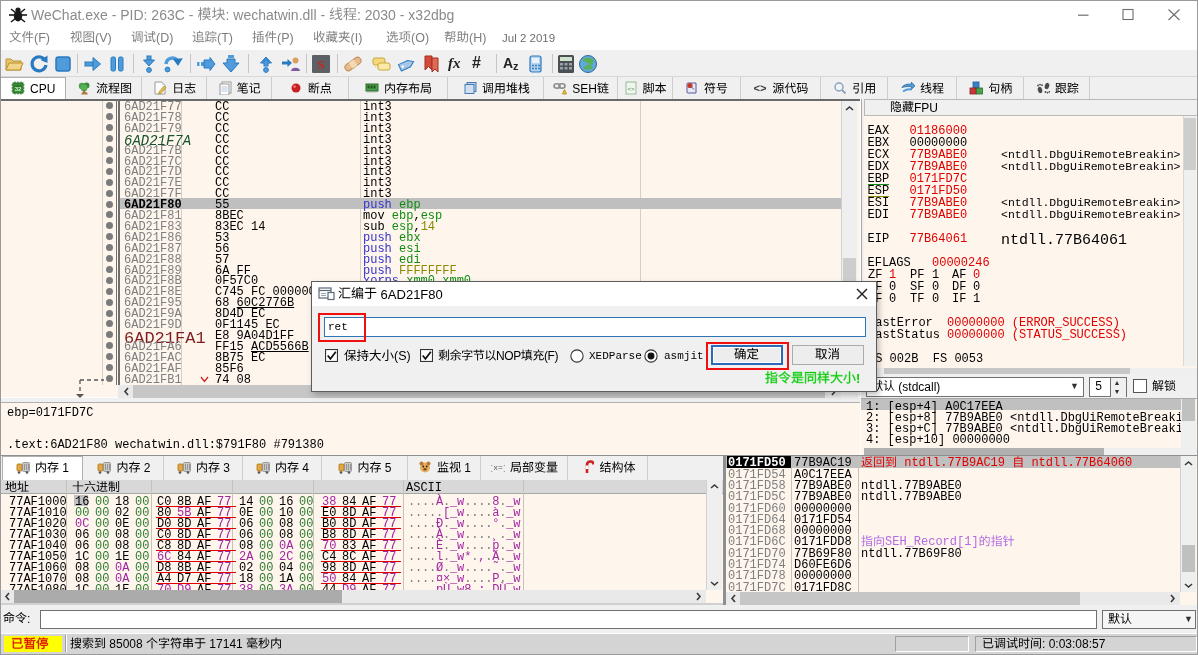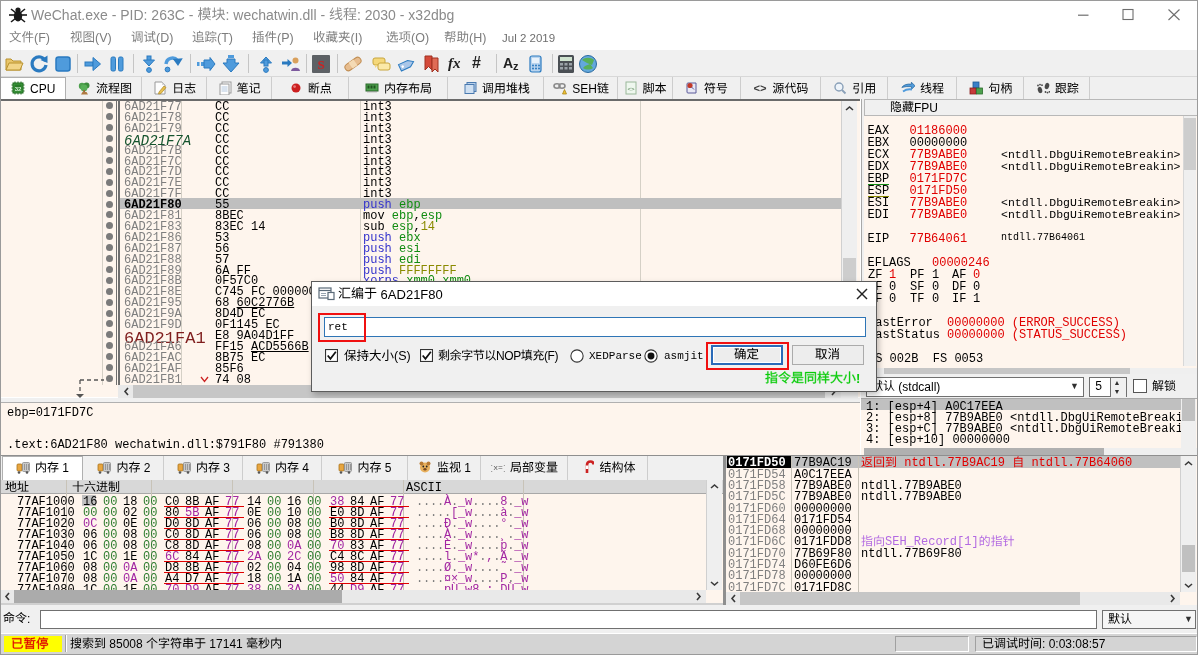--- a/index.html
+++ b/index.html
@@ -737,21 +737,21 @@
 <div style="position:absolute;left:867.5px;top:195.6px;width:21.6px;height:1.6px;background:#8a8a00;"></div>
 <div style="position:absolute;left:909.5px;top:185px;color:#e00000;font-size:12px;font-family:'Liberation Mono',monospace;line-height:1;white-space:pre;">0171FD50</div>
 <div style="position:absolute;left:867.5px;top:197px;color:#000;font-size:12px;font-family:'Liberation Mono',monospace;line-height:1;white-space:pre;">ESI</div>
 <div style="position:absolute;left:909.5px;top:197px;color:#e00000;font-size:12px;font-family:'Liberation Mono',monospace;line-height:1;white-space:pre;">77B9ABE0</div>
 <div style="position:absolute;left:1001px;top:197.3px;color:#000;font-size:11.5px;font-family:'Liberation Mono',monospace;line-height:1;white-space:pre;">&lt;ntdll.DbgUiRemoteBreakin&gt;</div>
 <div style="position:absolute;left:867.5px;top:209px;color:#000;font-size:12px;font-family:'Liberation Mono',monospace;line-height:1;white-space:pre;">EDI</div>
 <div style="position:absolute;left:909.5px;top:209px;color:#e00000;font-size:12px;font-family:'Liberation Mono',monospace;line-height:1;white-space:pre;">77B9ABE0</div>
 <div style="position:absolute;left:1001px;top:209.3px;color:#000;font-size:11.5px;font-family:'Liberation Mono',monospace;line-height:1;white-space:pre;">&lt;ntdll.DbgUiRemoteBreakin&gt;</div>
 <div style="position:absolute;left:867.5px;top:233px;color:#000;font-size:12px;font-family:'Liberation Mono',monospace;line-height:1;white-space:pre;">EIP</div>
 <div style="position:absolute;left:909.5px;top:233px;color:#e00000;font-size:12px;font-family:'Liberation Mono',monospace;line-height:1;white-space:pre;">77B64061</div>
-<div style="position:absolute;left:1001px;top:233.3px;color:#000;font-size:10px;font-family:'Liberation Mono',monospace;line-height:1;white-space:pre;">ntdll.77B64061</div>
+<div style="position:absolute;left:1001px;top:233.3px;color:#000;font-size:15px;font-family:'Liberation Mono',monospace;line-height:1;white-space:pre;">ntdll.77B64061</div>
 <div style="position:absolute;left:867.5px;top:257px;color:#000;font-size:12px;font-family:'Liberation Mono',monospace;line-height:1;white-space:pre;">EFLAGS</div>
 <div style="position:absolute;left:932px;top:257px;color:#e00000;font-size:12px;font-family:'Liberation Mono',monospace;line-height:1;white-space:pre;">00000246</div>
 <div style="position:absolute;left:868px;top:269px;color:#000;font-size:12px;font-family:'Liberation Mono',monospace;line-height:1;white-space:pre;">ZF</div>
 <div style="position:absolute;left:889px;top:269px;color:#e00000;font-size:12px;font-family:'Liberation Mono',monospace;line-height:1;white-space:pre;">1</div>
 <div style="position:absolute;left:910px;top:269px;color:#000;font-size:12px;font-family:'Liberation Mono',monospace;line-height:1;white-space:pre;">PF</div>
 <div style="position:absolute;left:932px;top:269px;color:#000;font-size:12px;font-family:'Liberation Mono',monospace;line-height:1;white-space:pre;">1</div>
 <div style="position:absolute;left:952px;top:269px;color:#000;font-size:12px;font-family:'Liberation Mono',monospace;line-height:1;white-space:pre;">AF</div>
 <div style="position:absolute;left:973px;top:269px;color:#e00000;font-size:12px;font-family:'Liberation Mono',monospace;line-height:1;white-space:pre;">0</div>
 <div style="position:absolute;left:868px;top:281px;color:#000;font-size:12px;font-family:'Liberation Mono',monospace;line-height:1;white-space:pre;">OF</div>
 <div style="position:absolute;left:889px;top:281px;color:#000;font-size:12px;font-family:'Liberation Mono',monospace;line-height:1;white-space:pre;">0</div>
@@ -877,21 +877,21 @@
     <path d="M7 9 L7 5.5" stroke="#fff" stroke-width="2.6"></path>
   </svg>
 <div style="position:absolute;left:0px;top:479.5px;width:723px;height:14.5px;background:#d8d8d8;border-bottom:1px solid #a8a8a8;box-sizing:border-box;"></div>
 <div style="position:absolute;left:406px;top:481.5px;color:#000;font-size:12px;font-family:'Liberation Mono',monospace;line-height:1;white-space:pre;">ASCII</div>
 <div style="position:absolute;left:65.5px;top:479.5px;width:1px;height:110.5px;background:#c8c3b8;"></div>
 <div style="position:absolute;left:150.5px;top:479.5px;width:1px;height:110.5px;background:#c8c3b8;"></div>
 <div style="position:absolute;left:231.5px;top:479.5px;width:1px;height:110.5px;background:#c8c3b8;"></div>
 <div style="position:absolute;left:312.5px;top:479.5px;width:1px;height:110.5px;background:#c8c3b8;"></div>
 <div style="position:absolute;left:402.5px;top:479.5px;width:1px;height:110.5px;background:#c8c3b8;"></div>
 <div style="position:absolute;left:523px;top:479.5px;width:1px;height:110.5px;background:#c8c3b8;"></div>
-<div style="position:absolute;left:12px;top:479px;width:629px;height:111px;overflow:hidden;padding-left:16px;">
+<div style="position:absolute;left:4px;top:479px;width:629px;height:111px;overflow:hidden;padding-left:16px;">
 <div style="position:absolute;left:69.5px;top:16px;width:14.5px;height:11px;background:#c0c0c0;"></div>
 <div class="m" style="left:5px;top:16.5px;color:#000;">77AF1000</div>
 <div class="m" style="left:71px;top:16.5px;color:#000;">16</div>
 <div class="m" style="left:91px;top:16.5px;color:#2f7d2f;">00</div>
 <div class="m" style="left:111px;top:16.5px;color:#000;">18</div>
 <div class="m" style="left:131px;top:16.5px;color:#2f7d2f;">00</div>
 <div class="m" style="left:153px;top:16.5px;color:#000;">C0</div>
 <div class="m" style="left:173px;top:16.5px;color:#000;">8B</div>
 <div class="m" style="left:193px;top:16.5px;color:#000;">AF</div>
 <div class="m" style="left:213px;top:16.5px;color:#a227a2;">77</div>

